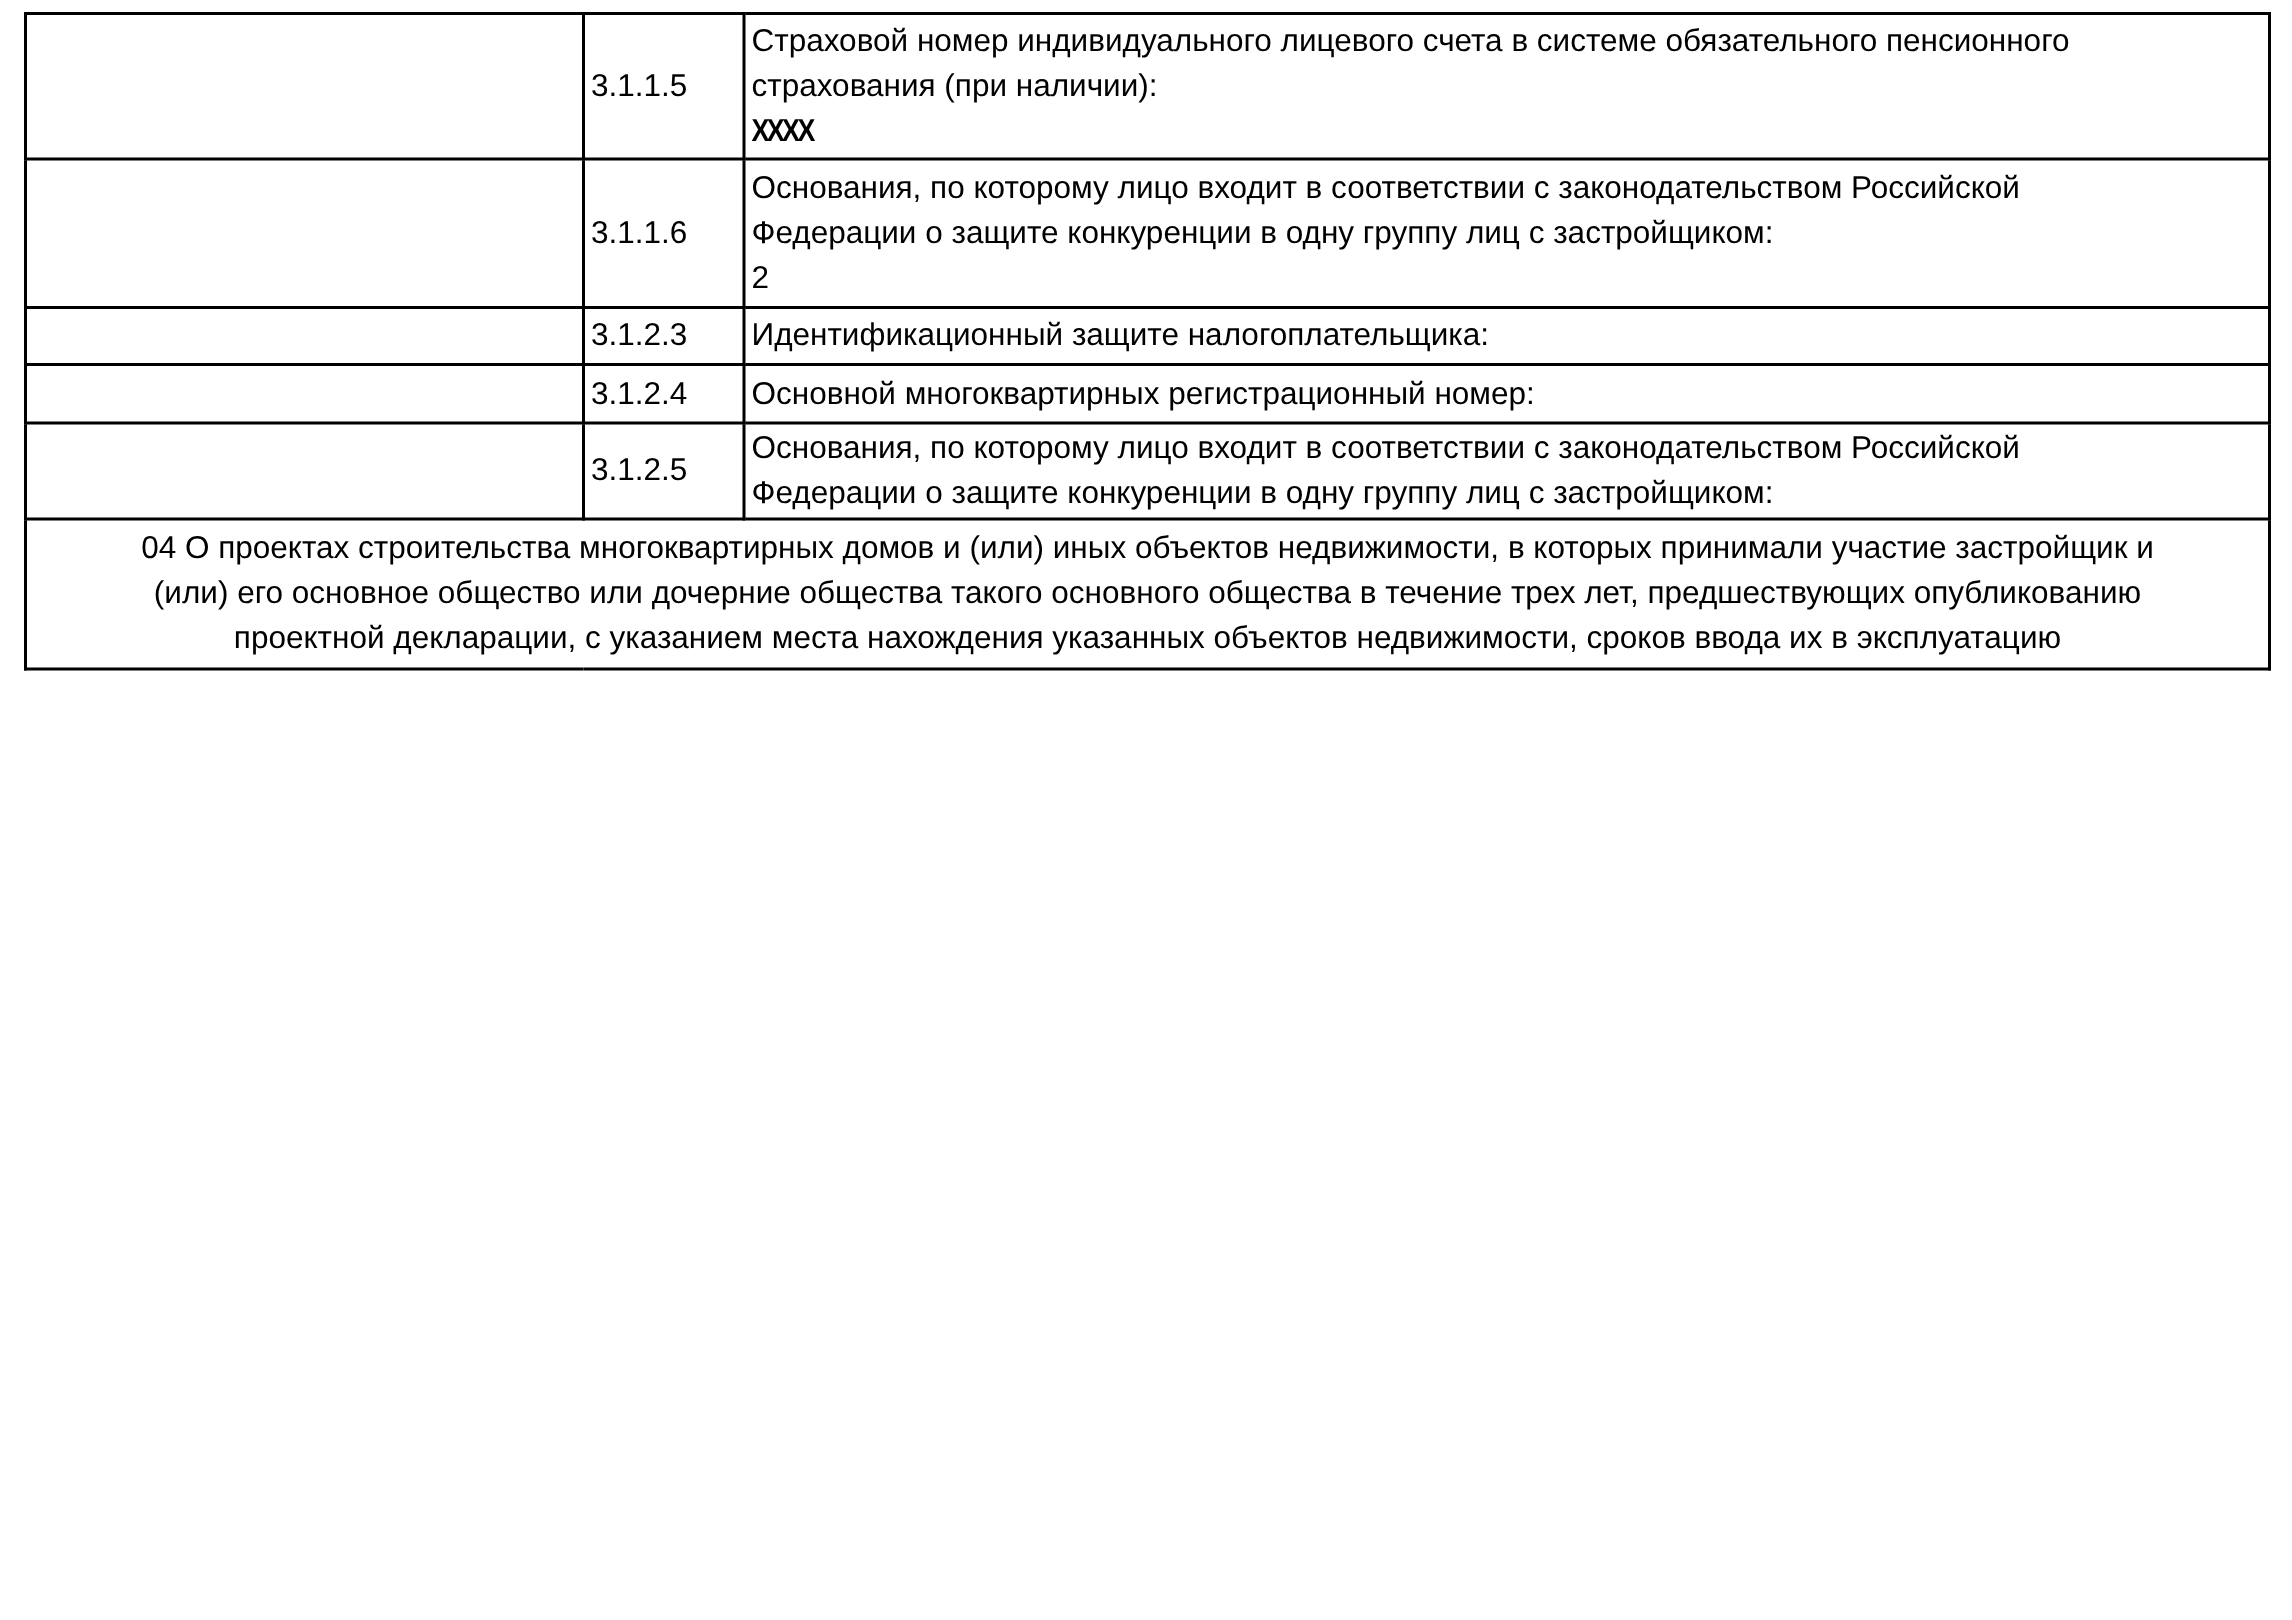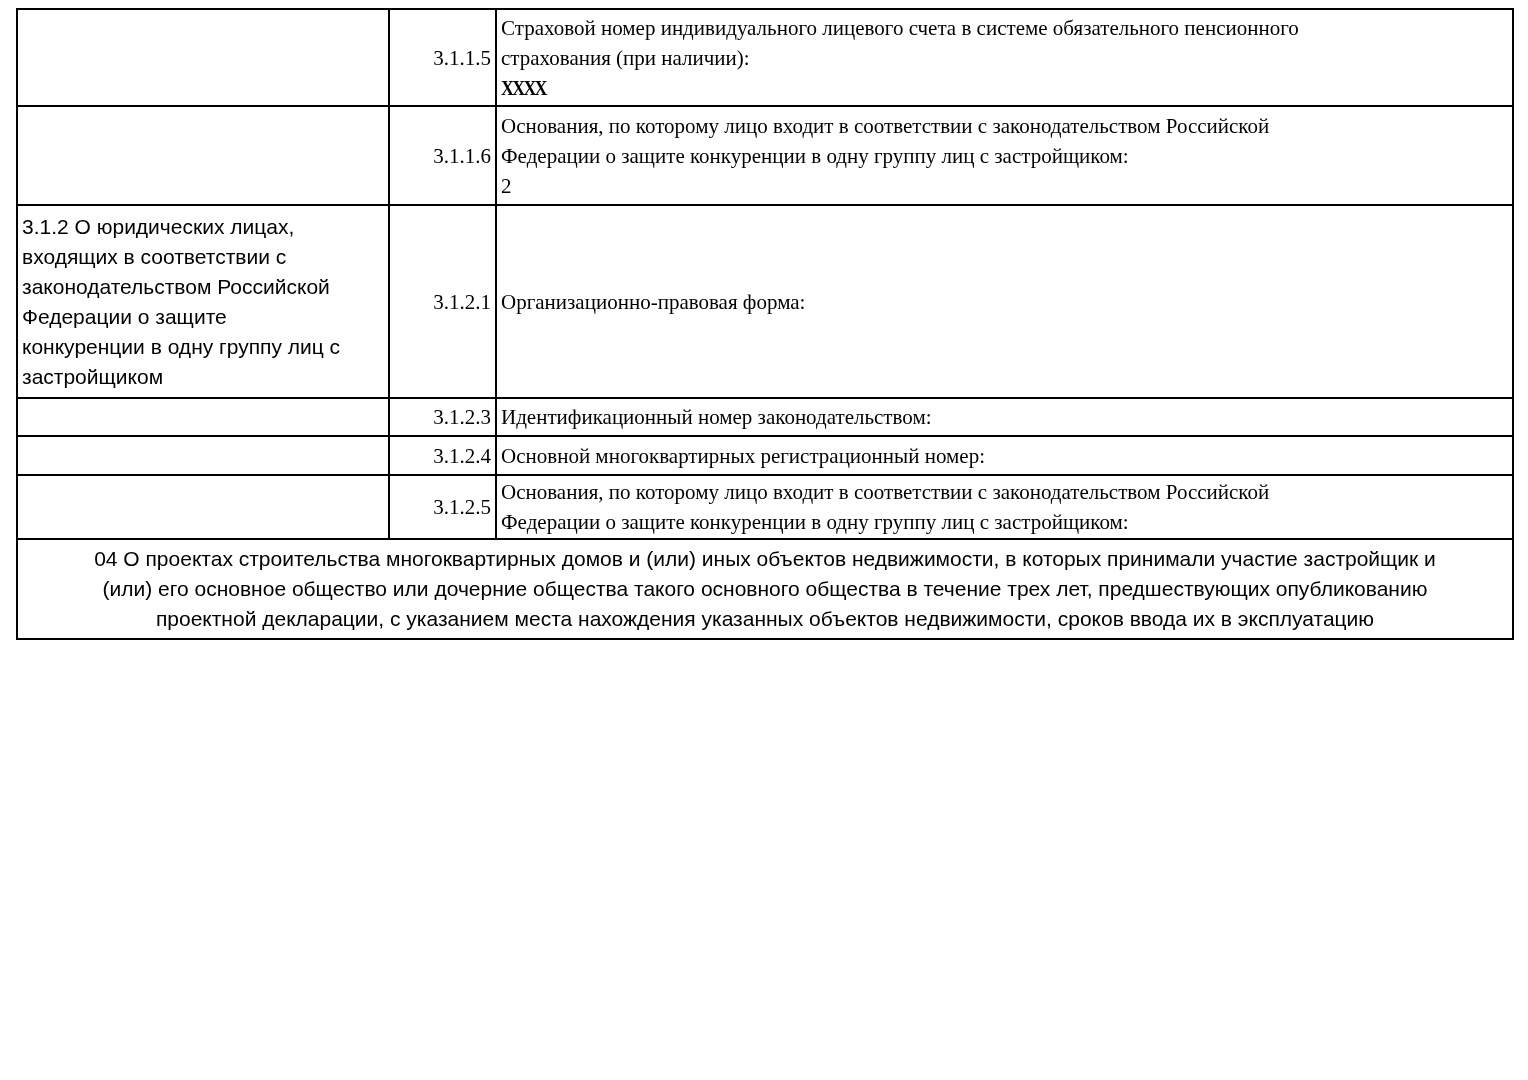--- a/index.html
+++ b/index.html
@@ -31,22 +31,22 @@
     padding: 1px 4px;
     font-size: 21px;
     line-height: 30px;
     overflow: hidden;
   }
   col.c-section { width: 372px; }
   col.c-num     { width: 107px; }
   col.c-field   { width: 1017px; }
 
   td.section-cell { vertical-align: middle; white-space: pre; }
-  td.num-cell     { vertical-align: middle; text-align: right; font-family: Liberation Serif, serif; }
-  td.field-cell   { vertical-align: middle; font-family: Liberation Serif, serif; }
+  td.num-cell     { vertical-align: middle; text-align: left; }
+  td.field-cell   { vertical-align: middle; }
 
   .field-label { white-space: pre; }
   .field-value {
     white-space: pre;
   }
   .field-value.bold-condensed {
     display: inline-block;
     font-weight: bold;
     letter-spacing: -2px;
     transform: scaleX(0.85);
@@ -94,39 +94,27 @@
         <td class="section-cell"></td>
         <td class="num-cell">3.1.1.6</td>
         <td class="field-cell">
           <div class="field-label">Основания, по которому лицо входит в соответствии с законодательством Российской
 Федерации о защите конкуренции в одну группу лиц с застройщиком:</div>
           <div class="field-value">2</div>
         </td>
       </tr>
 
 
-      <tr class="r-h189">
-        <td class="section-cell">3.1.2 О юридических лицах,
-входящих в соответствии с
-законодательством Российской
-Федерации о защите
-конкуренции в одну группу лиц с
-застройщиком</td>
-        <td class="num-cell">3.1.2.1</td>
-        <td class="field-cell">
-          <div class="field-label">Организационно-правовая форма:</div>
-        </td>
-      </tr>
 
 
       <tr class="r-h34">
         <td class="section-cell"></td>
         <td class="num-cell">3.1.2.3</td>
         <td class="field-cell">
-          <div class="field-label">Идентификационный номер законодательством:</div>
+          <div class="field-label">Идентификационный защите налогоплательщика:</div>
         </td>
       </tr>
 
       <tr class="r-h35">
         <td class="section-cell"></td>
         <td class="num-cell">3.1.2.4</td>
         <td class="field-cell">
           <div class="field-label">Основной многоквартирных регистрационный номер:</div>
         </td>
       </tr>

